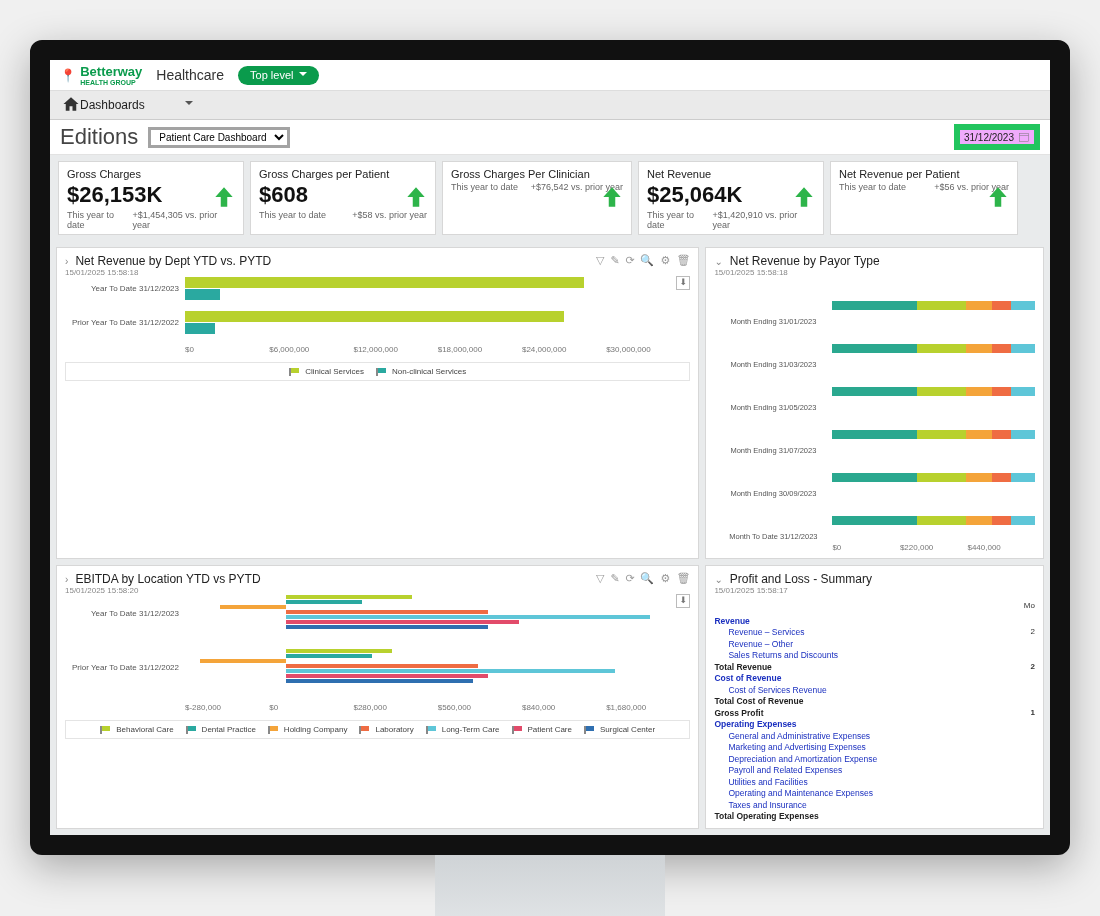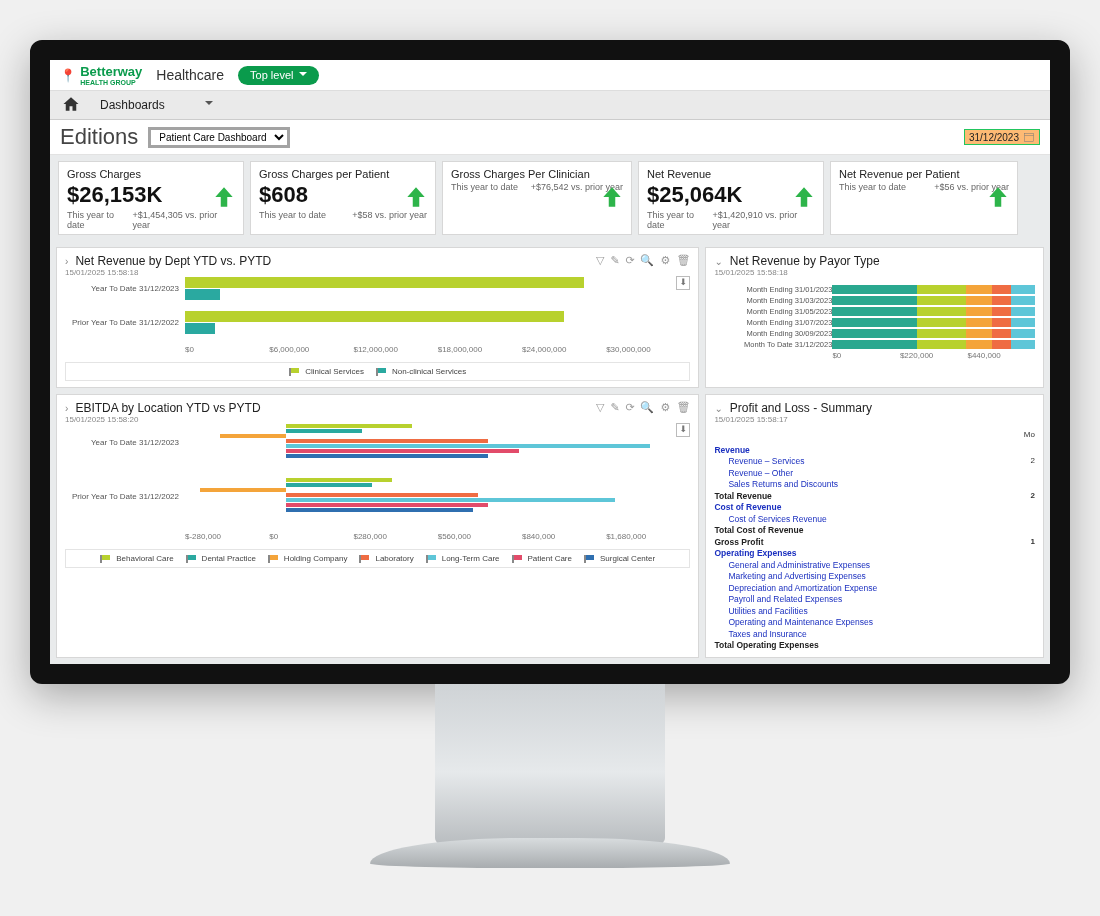--- a/index.html
+++ b/index.html
@@ -43,39 +43,39 @@
   .topbar .app-label { font-size:14px; color:#333; }
   .pill {
     background:#0a9b4c; color:#fff; font-size:11px;
     padding:3px 12px; border-radius: 12px;
     display:flex; align-items:center; gap:6px;
     cursor:pointer;
   }
   .chev-down::after { content:""; border:4px solid transparent; border-top-color:currentColor; margin-top:3px; display:inline-block; }
   
   .navrow {
-    display:flex; align-items:center; gap:20px;
+    display:flex; align-items:center; 
     padding:4px 12px;
     background:#eaeaea;
     border-bottom:1px solid #ccc;
   }
   .home-icon svg { width:18px; height:18px; }
   .nav-dd { display:flex; align-items:center; gap:40px; font-size:12px; cursor:pointer; }
   
   .titlerow {
     display:flex; align-items:center; justify-content:space-between;
     padding:4px 10px;
     border-bottom:1px solid #e2e2e2;
   }
   .titlerow h1 { font-size:22px; font-weight:normal; color:#444; }
   .titlerow-left { display:flex; align-items:center; gap:10px; }
   select.mini, input.mini {
     font-size:10px; padding:1px 4px; border:3px solid #a3a3a3; background:#fff;
   }
-  .date-field { display:flex; align-items:center; gap:4px; border:1px solid #22c55e; padding:1px 4px; font-size:10px; background:#fdba74;}
+  .date-field { display:flex; align-items:center; gap:4px; border:6px solid #22c55e; padding:1px 4px; font-size:10px; background:#f0abfc;}
   .cal-ico { width:12px;height:12px; }
   
   .kpirow {
     display:flex; gap:6px; padding:6px 8px; background:#e9ebec; overflow:hidden;
   }
   .kpi {
     flex:0 0 186px; background:#fff; border:1px solid #d7d7d7;
     padding:6px 8px 4px 8px; position:relative;
   }
   .kpi:nth-child(3){flex-basis:190px;}
@@ -110,21 +110,21 @@
   .bar { position:absolute; height:11px; left:0; }
   .axis { display:flex; margin-left:120px; font-size:8px; color:#777;}
   .axis span { flex:1; }
   .legend { display:flex; flex-wrap:wrap; gap:12px; justify-content:center; margin-top:8px; border:1px solid #e4e4e4; padding:4px;}
   .legend div { display:flex; align-items:center; gap:4px; font-size:8px; color:#444;}
   .flag-swatch { width:12px; height:8px; display:inline-block; position:relative;}
   .flag-swatch::before{content:"";position:absolute;left:0;top:0;width:2px;height:8px;background:#888;}
   .flag-swatch::after{content:"";position:absolute;left:2px;top:0;width:8px;height:5px;}
   
   .minirows .mr { display:flex; align-items:center; margin-bottom:2px;}
-  .minirows .mr-label{ width:118px; font-size:7.5px; color:#555; text-align:right;}
+  .minirows .mr-label{ width:118px; font-size:7.5px; color:#555; text-align:center;margin-top:32px;}
   .minirows .mr-bar{ flex:1; height:9px; display:flex;}
   .minirows .seg{height:100%;}
   
   .pl { font-size:8.5px; line-height:1.35; margin-top:6px;}
   .pl a { color:#1a2fbf; text-decoration:none; }
   .pl .ind1{ padding-left:14px;}
   .pl .bold{ font-weight:bold; color:#222;}
   .pl-col { float:right; color:#333; font-size:8px;}
   .dl-icon { position:absolute; top:28px; right:8px; width:14px; height:14px; border:1px solid #bbb; font-size:9px; text-align:center; color:#777; cursor:pointer;}
 </style>

